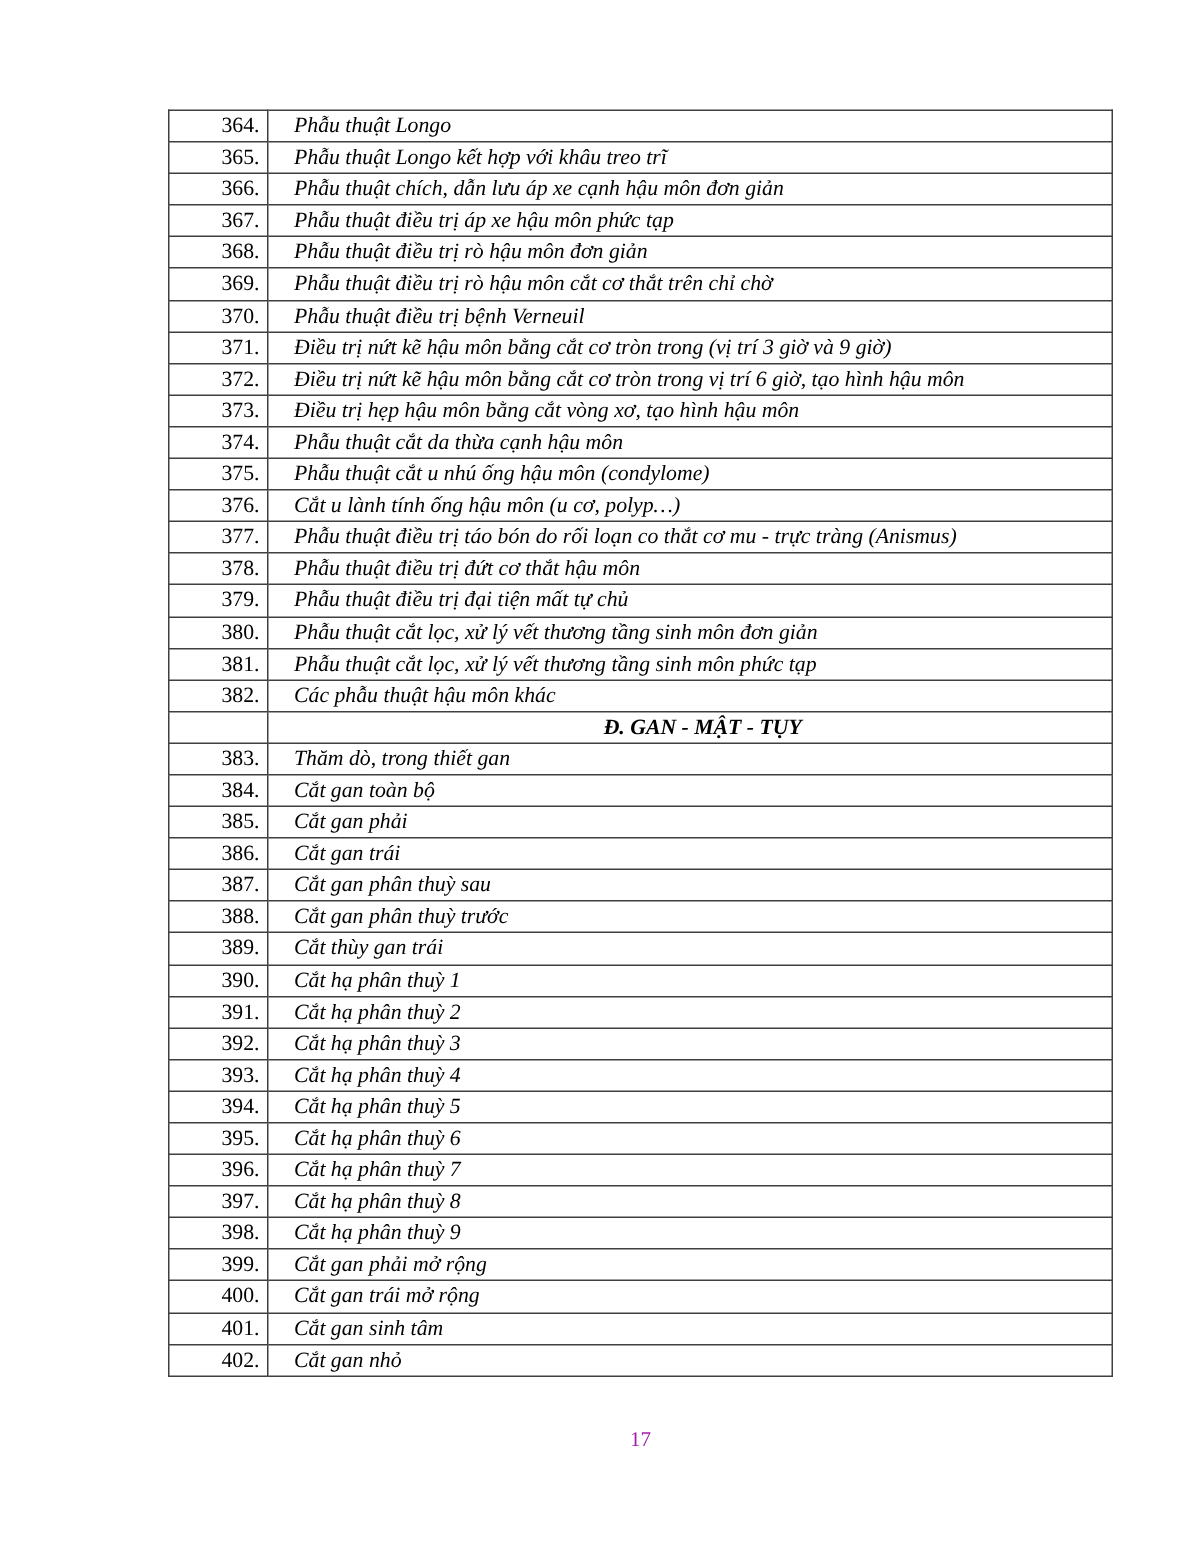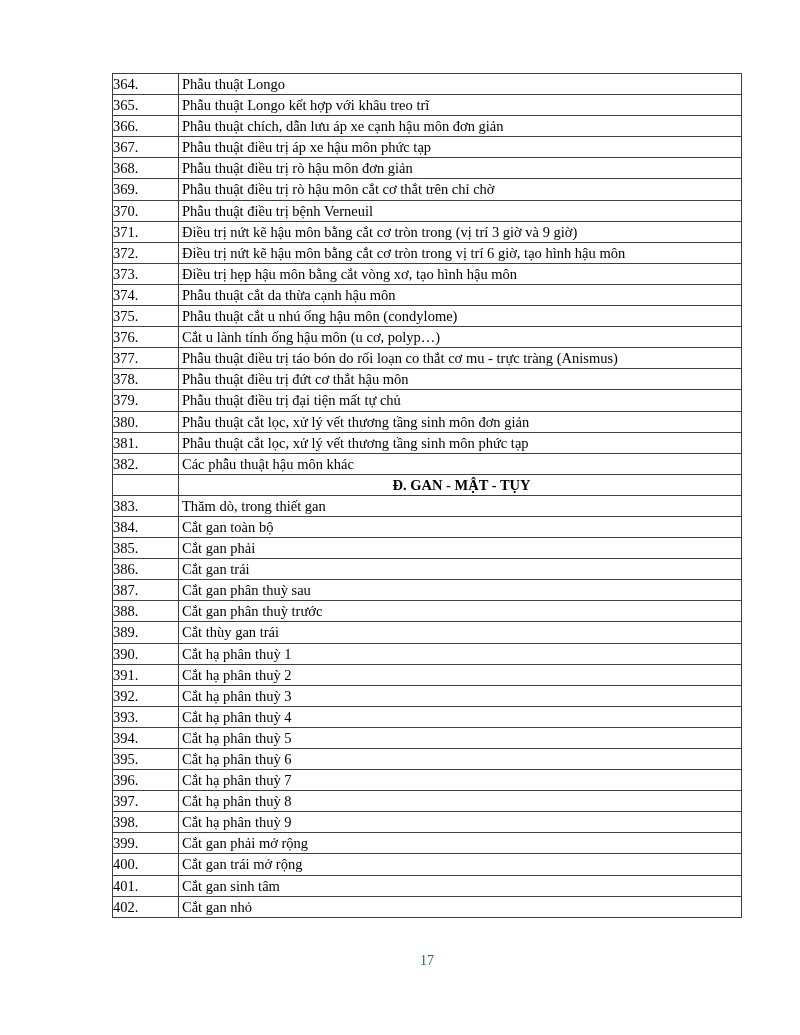--- a/index.html
+++ b/index.html
@@ -29,37 +29,39 @@
     height: 20.1px;
     font-size: 14.5px;
     line-height: 20.1px;
     padding: 0;
     white-space: nowrap;
     overflow: visible;
     vertical-align: middle;
   }
   table.proc-table td.num {
     width: 60px;
+    text-align: right;
     padding-right: 5px;
   }
   table.proc-table td.txt {
-    padding-left: 3px;
+    padding-left: 17px;
+    font-style: italic;
   }
   table.proc-table td.txt.bold {
     font-weight: bold;
     text-align: center;
   }
   .page-number {
     position: absolute;
     left: 112px;
     width: 630px;
     top: 953px;
     text-align: center;
     font-size: 14px;
-    color: #0f766e;
+    color: #a21caf;
   }
 </style>
 </head>
 <body>
 
 <div class="page">
   <table class="proc-table">
     <tbody id="rows">
         <tr>
           <td class="num">364.</td>

